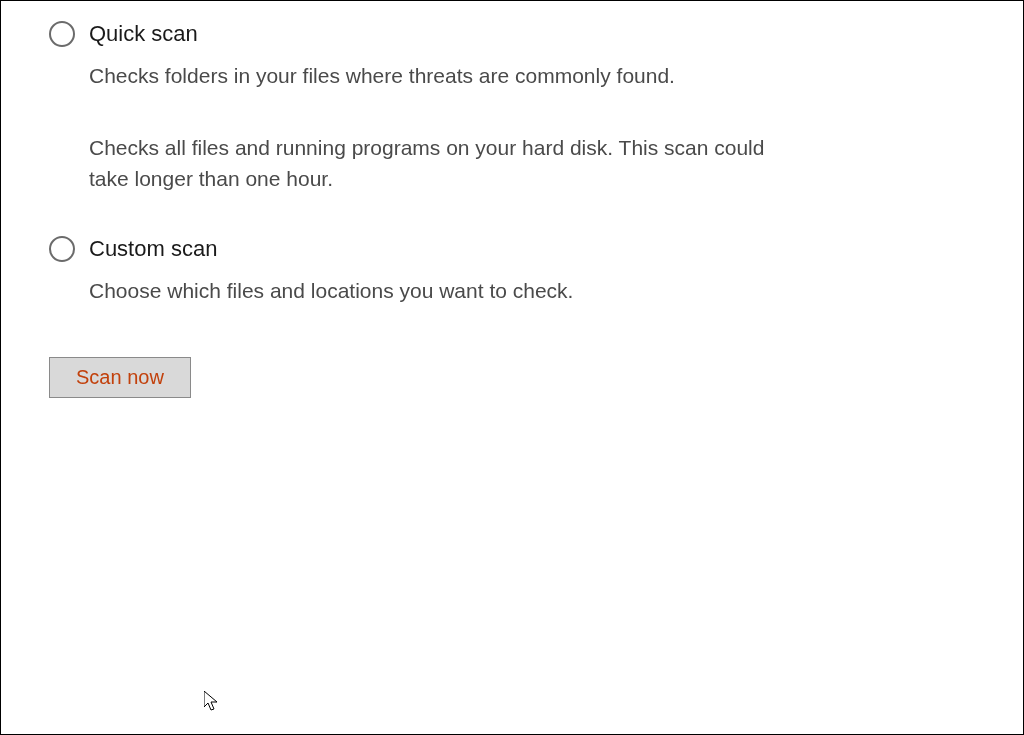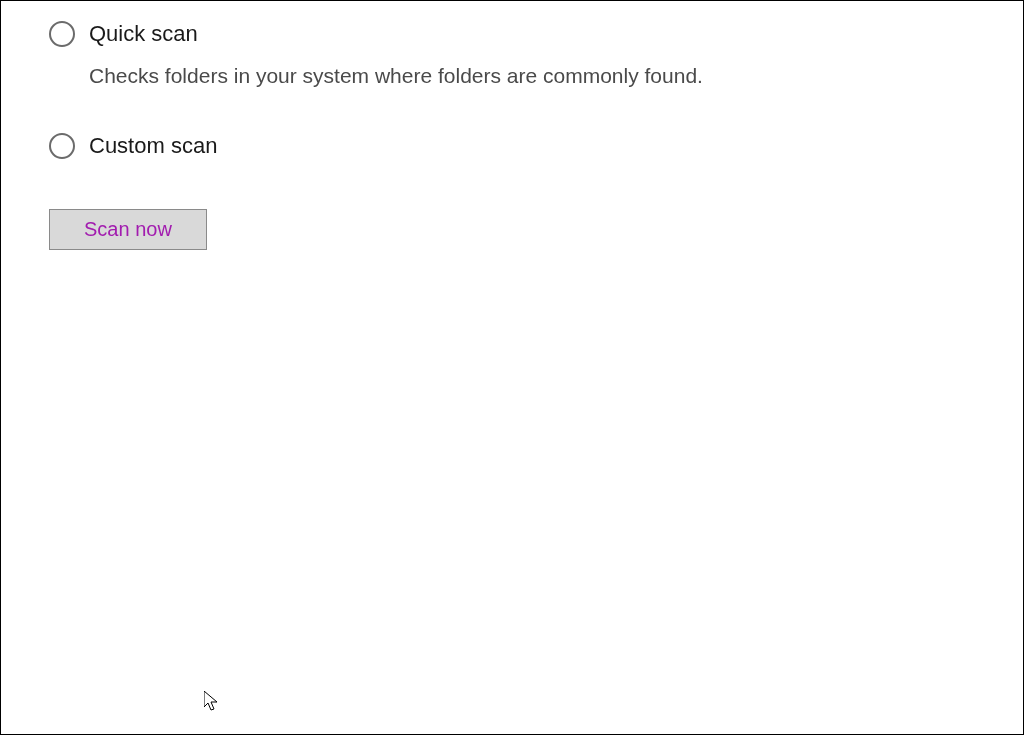--- a/index.html
+++ b/index.html
@@ -59,53 +59,55 @@
       margin-left: 40px;
       line-height: 1.45;
       max-width: 700px;
     }
     .button-row {
       margin-top: 50px;
     }
     .scan-button {
       background: #d9d9d9;
       border: 1px solid #8a8a8a;
-      padding: 8px 34px;
+      padding: 8px 26px;
       font-size: 20px;
       font-family: inherit;
-      color: #a21caf;
+      color: #c2410c;
       cursor: pointer;
       position: relative;
     }
     .cursor {
       position: absolute;
       left: 204px;
       top: 691px;
       pointer-events: none;
     }
   </style>
 </head>
 <body>
 
 <div class="scan-option">
   <div class="radio-row">
     <div class="radio-circle"></div>
     <span class="radio-label">Quick scan</span>
   </div>
-  <div class="radio-description">Checks folders in your system where folders are commonly found.</div>
+  <div class="radio-description">Checks folders in your files where threats are commonly found.</div>
 </div>
 
 <div class="scan-option">
+  <div class="radio-description">Checks all files and running programs on your hard disk. This scan could take longer than one hour.</div>
 </div>
 
 <div class="scan-option">
   <div class="radio-row">
     <div class="radio-circle"></div>
     <span class="radio-label">Custom scan</span>
   </div>
+  <div class="radio-description">Choose which files and locations you want to check.</div>
 </div>
 
 <div class="scan-option">
 </div>
 
 <div class="button-row">
   <button class="scan-button">Scan now</button>
 </div>
 
 <svg class="cursor" width="18" height="22" viewBox="0 0 18 22">

